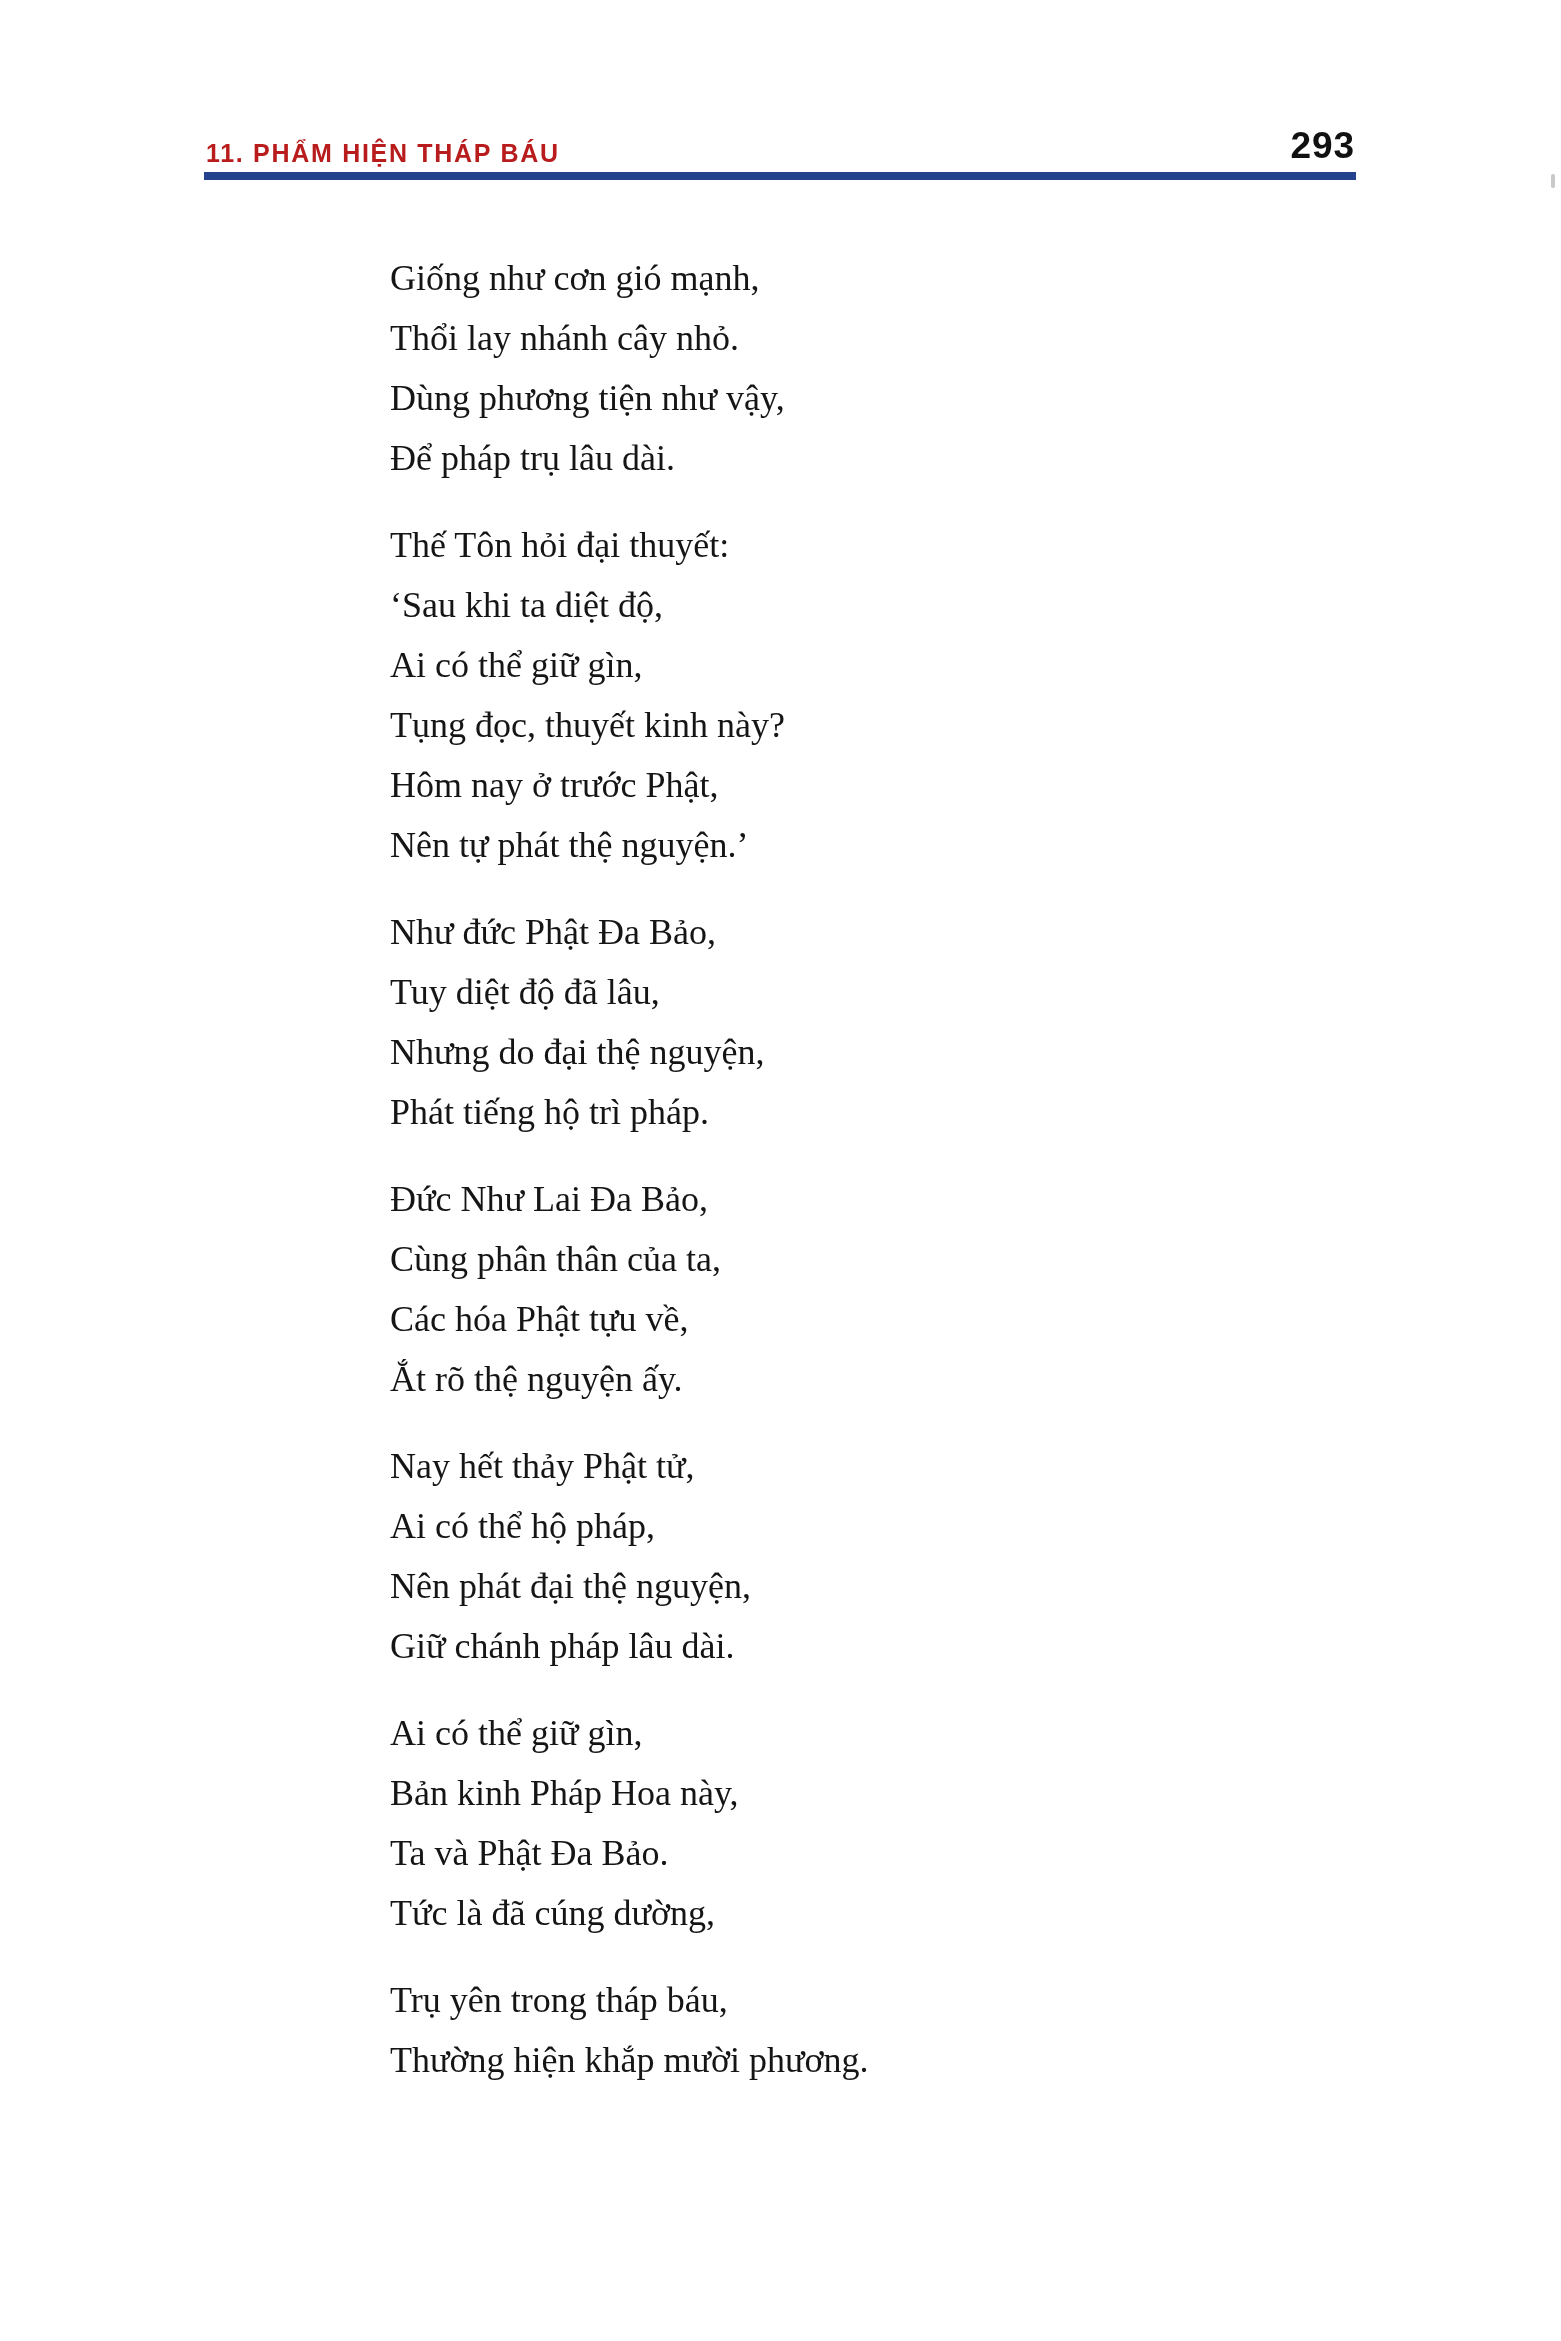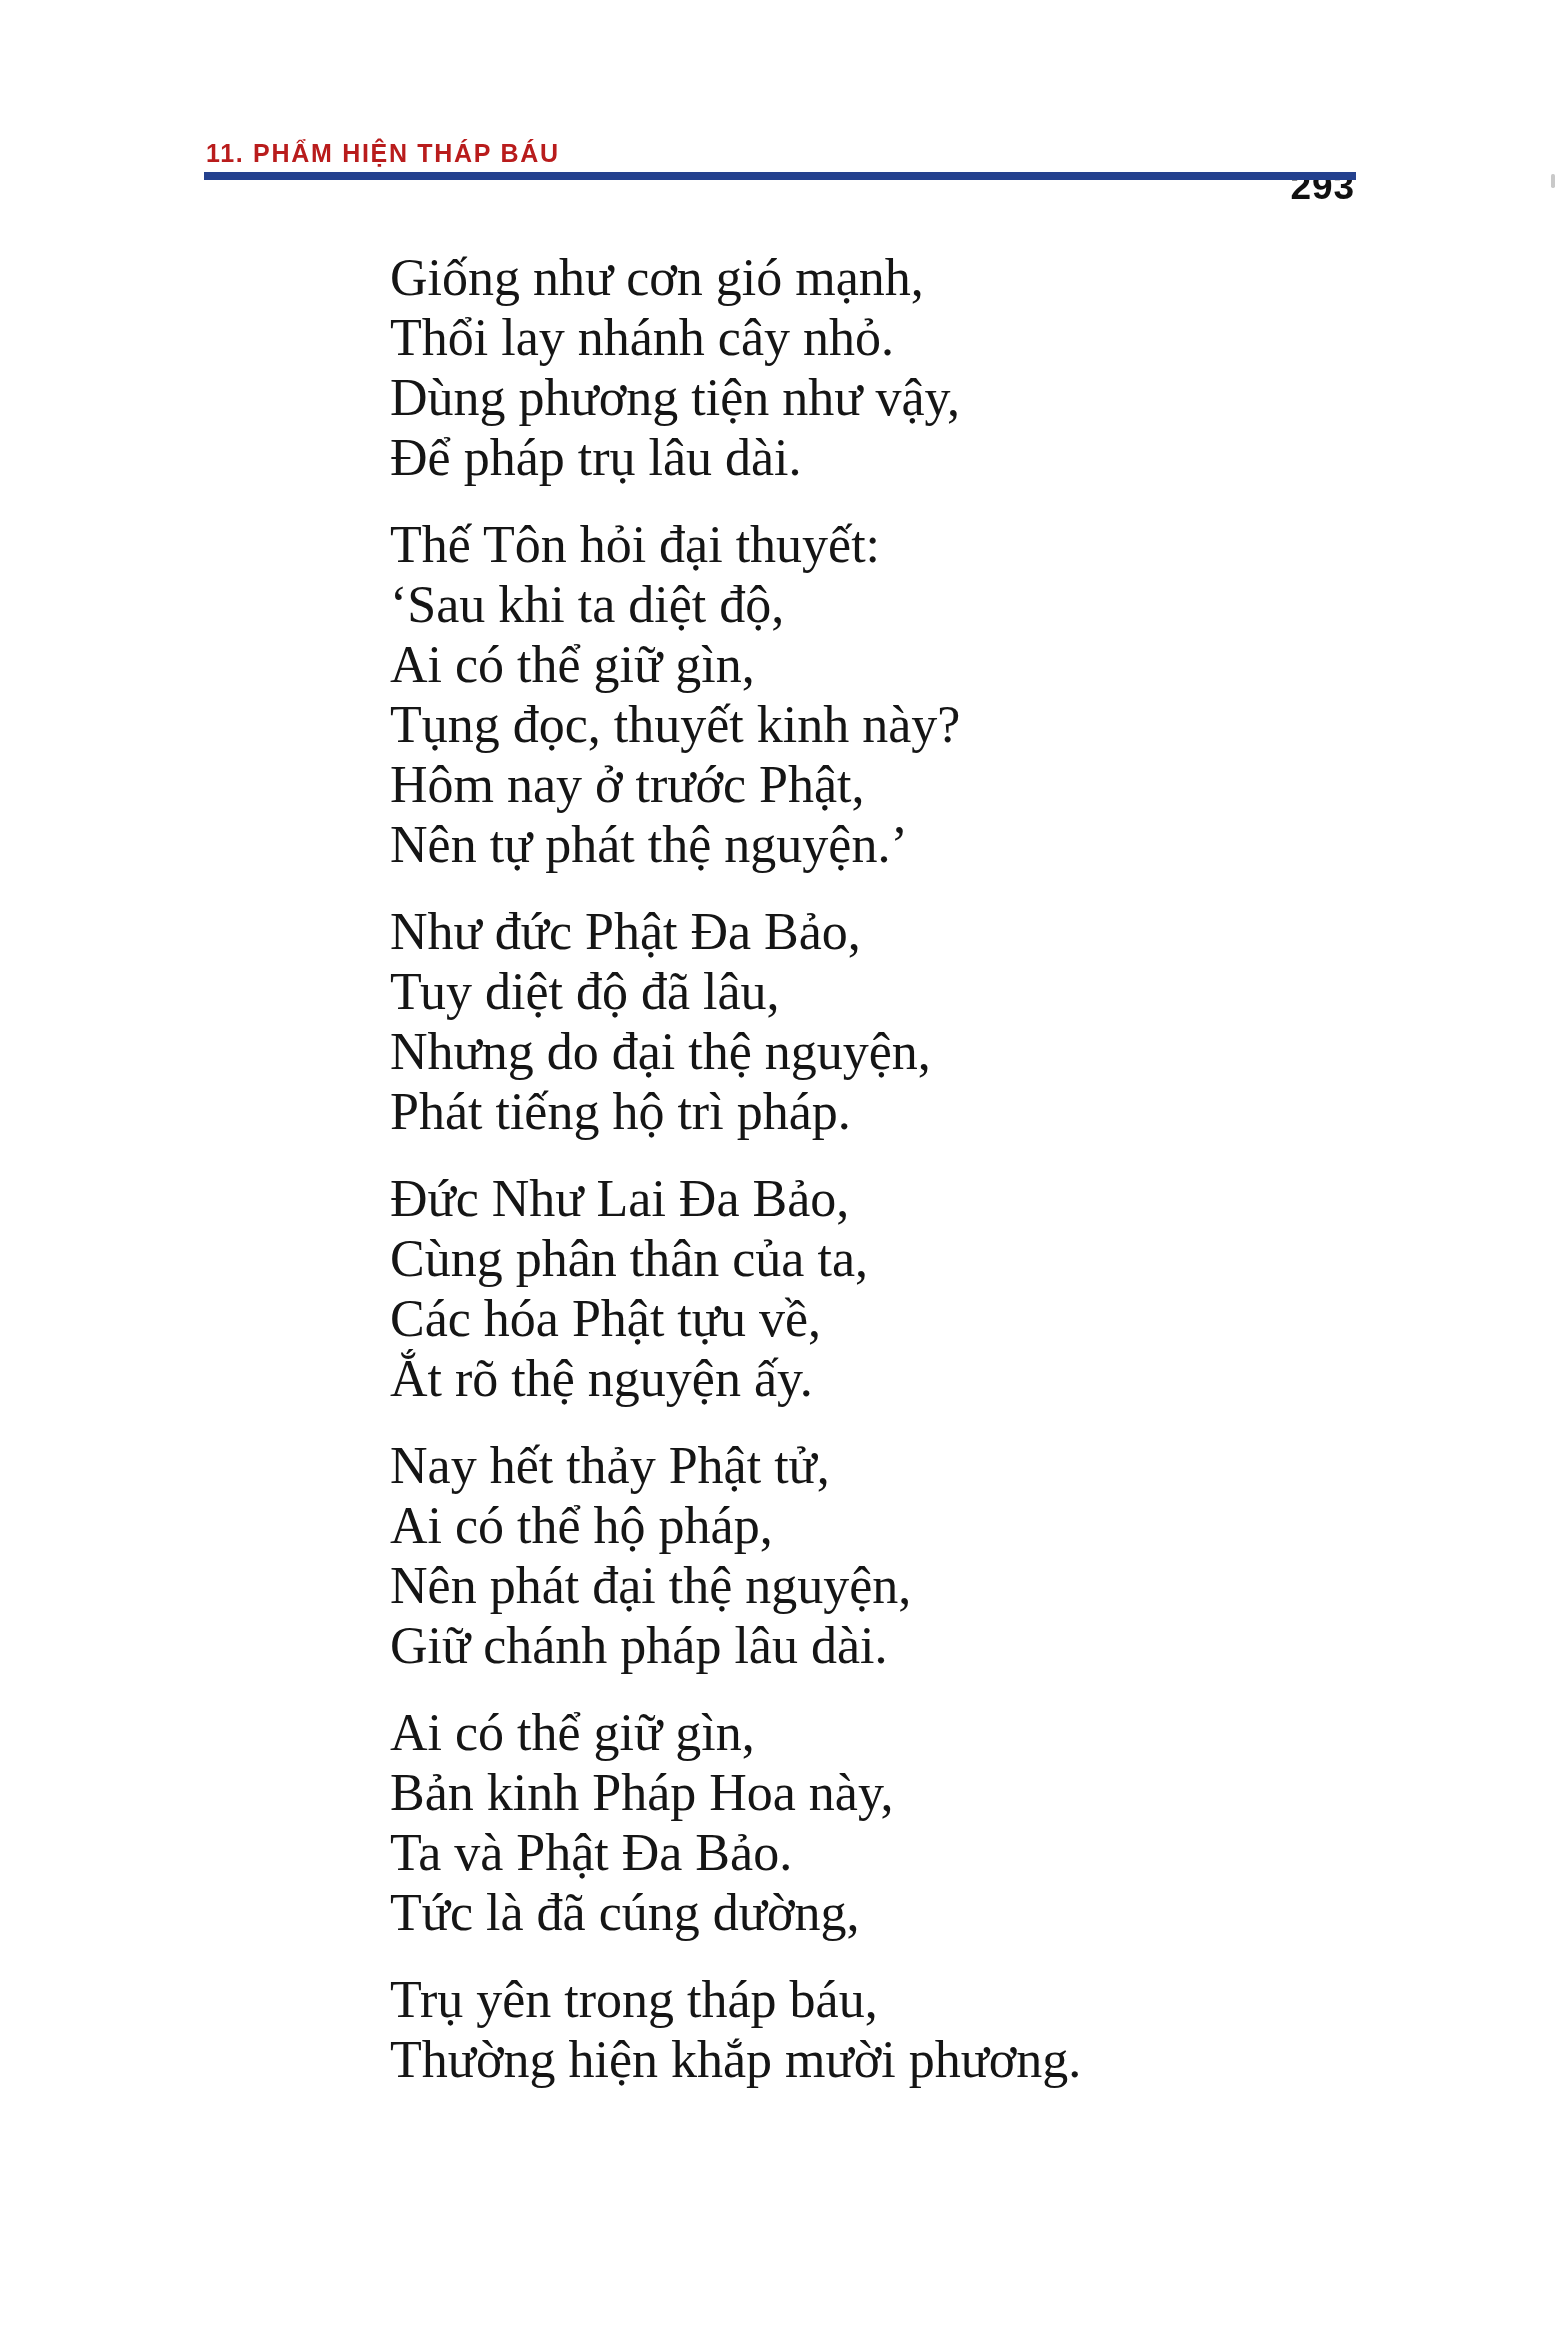--- a/index.html
+++ b/index.html
@@ -30,21 +30,20 @@
   .page-number {
     position: absolute;
     right: 206px;
     top: 127px;
     font-family: "Liberation Sans", "DejaVu Sans", sans-serif;
     font-size: 37px;
     line-height: 37px;
     font-weight: 700;
     letter-spacing: 0.9px;
     color: #111111;
-    margin-top: 41px;
   }
   .header-rule {
     position: absolute;
     left: 204px;
     top: 172px;
     width: 1152px;
     height: 7.8px;
     background: #24418E;
   }
   .scan-speck {
@@ -53,21 +52,21 @@
     top: 174px;
     width: 4.3px;
     height: 14px;
     background: #c9c9c9;
     border-radius: 1.7px;
   }
   .poem {
     position: absolute;
     left: 390px;
     top: 248px;
-    font-size: 52px;
+    font-size: 36px;
     line-height: 60px;
     color: #151515;
   }
   .stanza {
     margin: 0 0 27px 0;
     padding: 0;
   }
   .line {
     display: block;
     white-space: nowrap;

